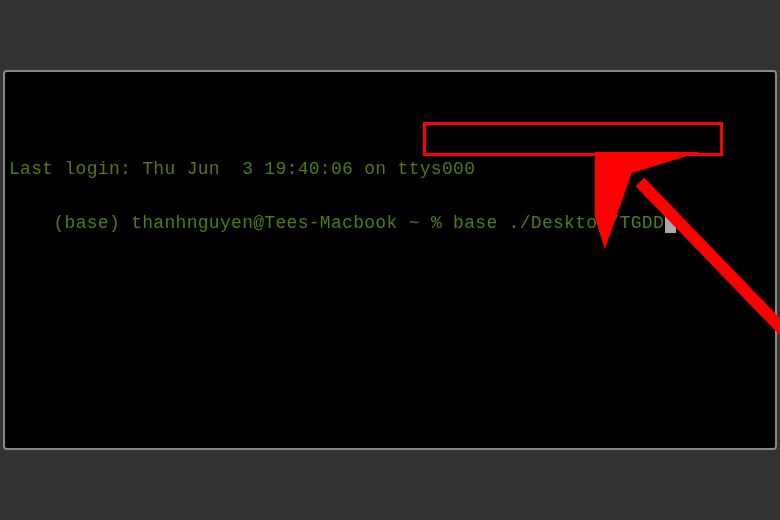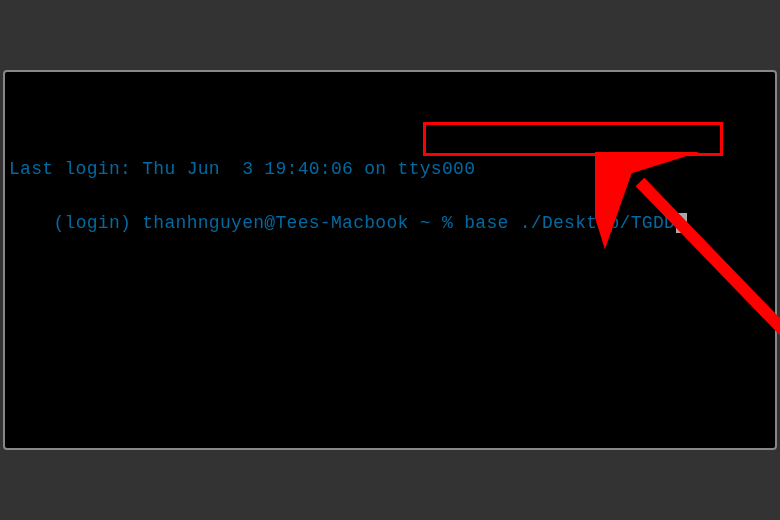--- a/index.html
+++ b/index.html
@@ -20,21 +20,21 @@
     .terminal-window {
       width: 774px;
       height: 380px;
       background: #000;
       border: 2px solid #888;
       border-radius: 4px;
       position: relative;
       padding: 30px 4px 4px 4px;
     }
     .terminal-content {
-      color: #0369a1;
+      color: #4d7c0f;
       font-size: 18px;
       line-height: 1.5;
       letter-spacing: 0.3px;
       white-space: pre;
     }
     .terminal-line {
       display: block;
     }
     .prompt-line {
       position: relative;
@@ -57,21 +57,21 @@
       position: absolute;
       pointer-events: none;
     }
   </style>
 </head>
 <body>
 
 <div class="terminal-window">
   <div class="terminal-content">
     <span class="terminal-line">Last login: Thu Jun  3 19:40:06 on ttys000</span>
-    <span class="prompt-line"><span>(login) thanhnguyen@Tees-Macbook ~ % </span><span>base ./Desktop/TGDD</span><span class="cursor-block"></span></span>
+    <span class="prompt-line"><span>(base) thanhnguyen@Tees-Macbook ~ % </span><span>base ./Desktop/TGDD</span><span class="cursor-block"></span></span>
   </div>
 
   <div class="highlight-box" style="left: 418px; top: 50px; width: 300px; height: 34px;"></div>
 
   <svg class="arrow-svg" width="200" height="200" style="left: 590px; top: 80px;">
     <defs>
       <marker id="arrowhead" markerWidth="12" markerHeight="12" refX="2" refY="6" orient="auto">
         <polygon points="0 0, 12 6, 0 12, 3 6" fill="#ff0000"></polygon>
       </marker>
     </defs>

